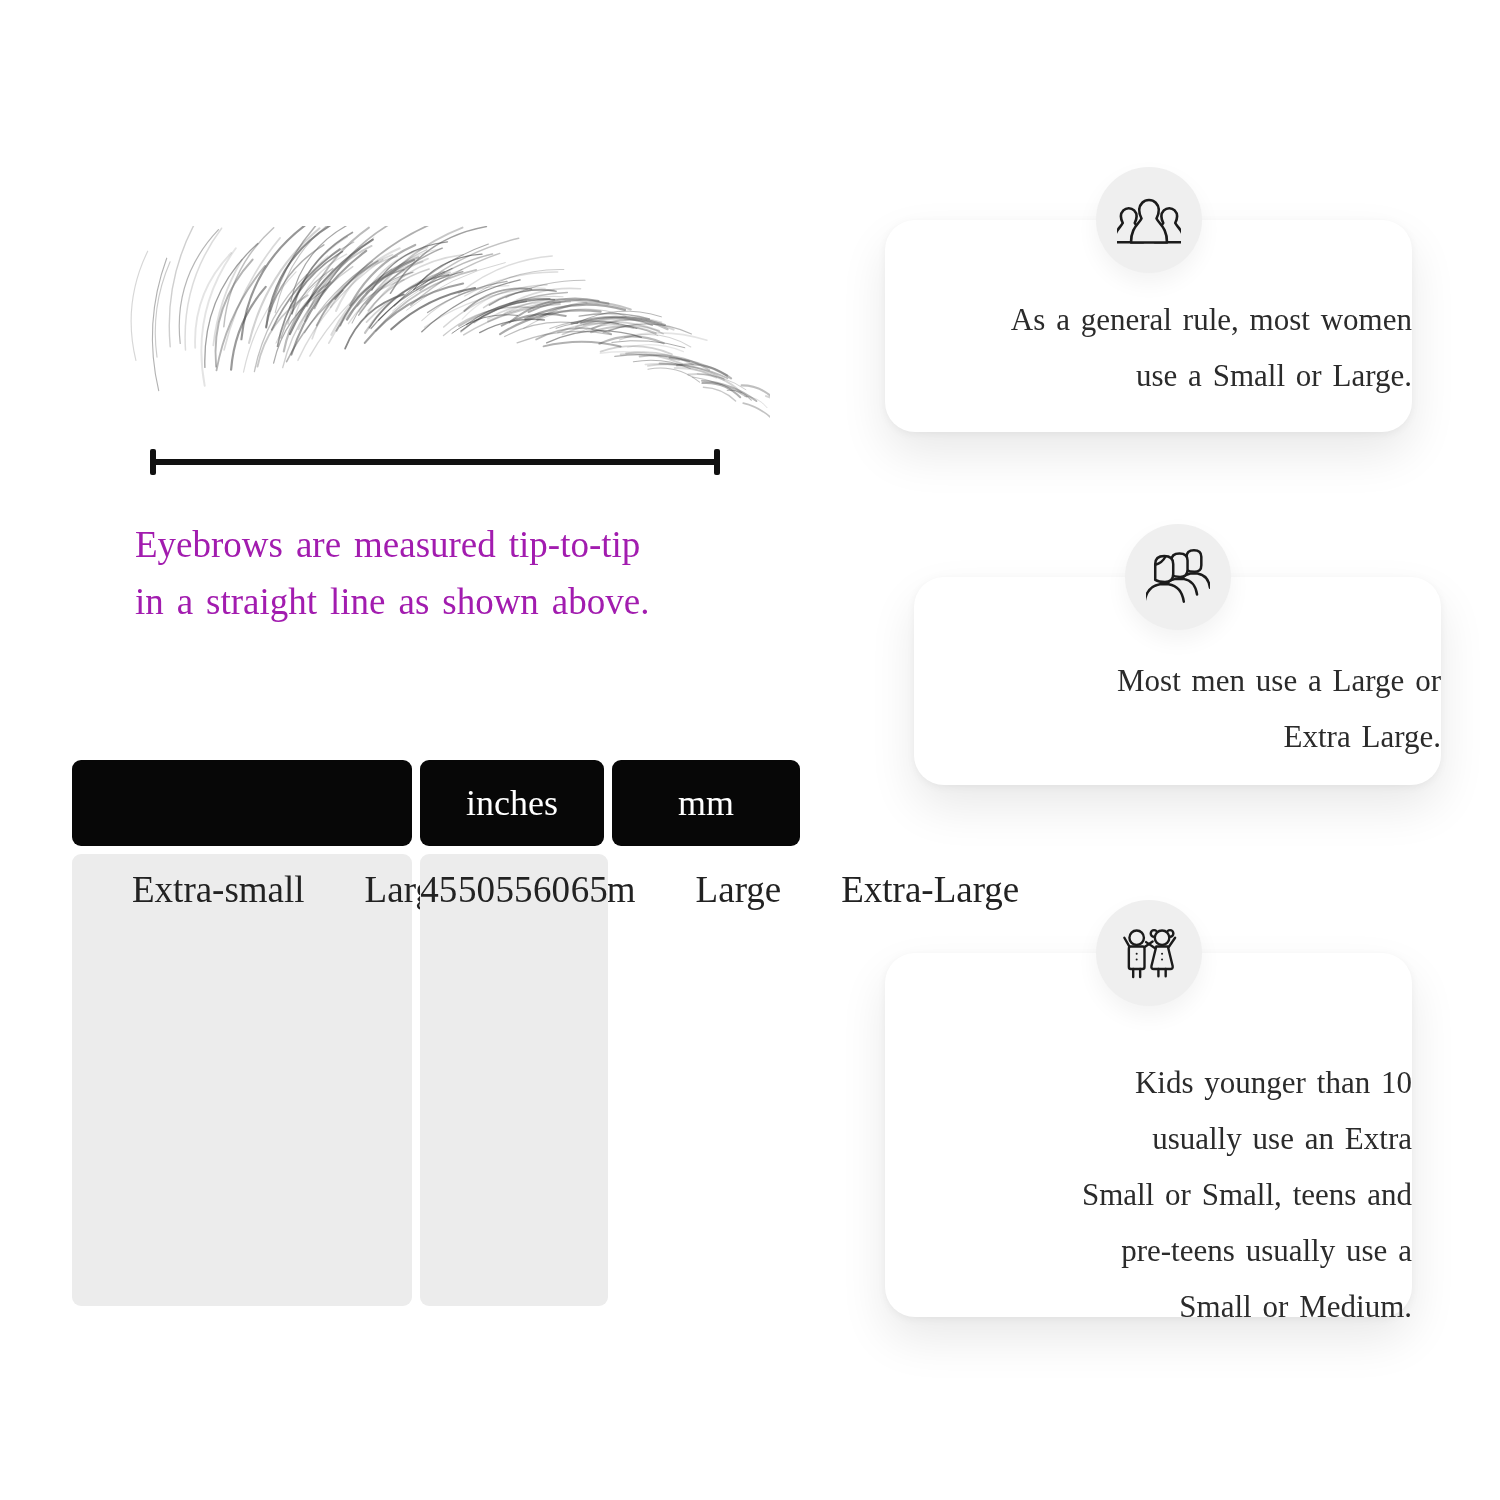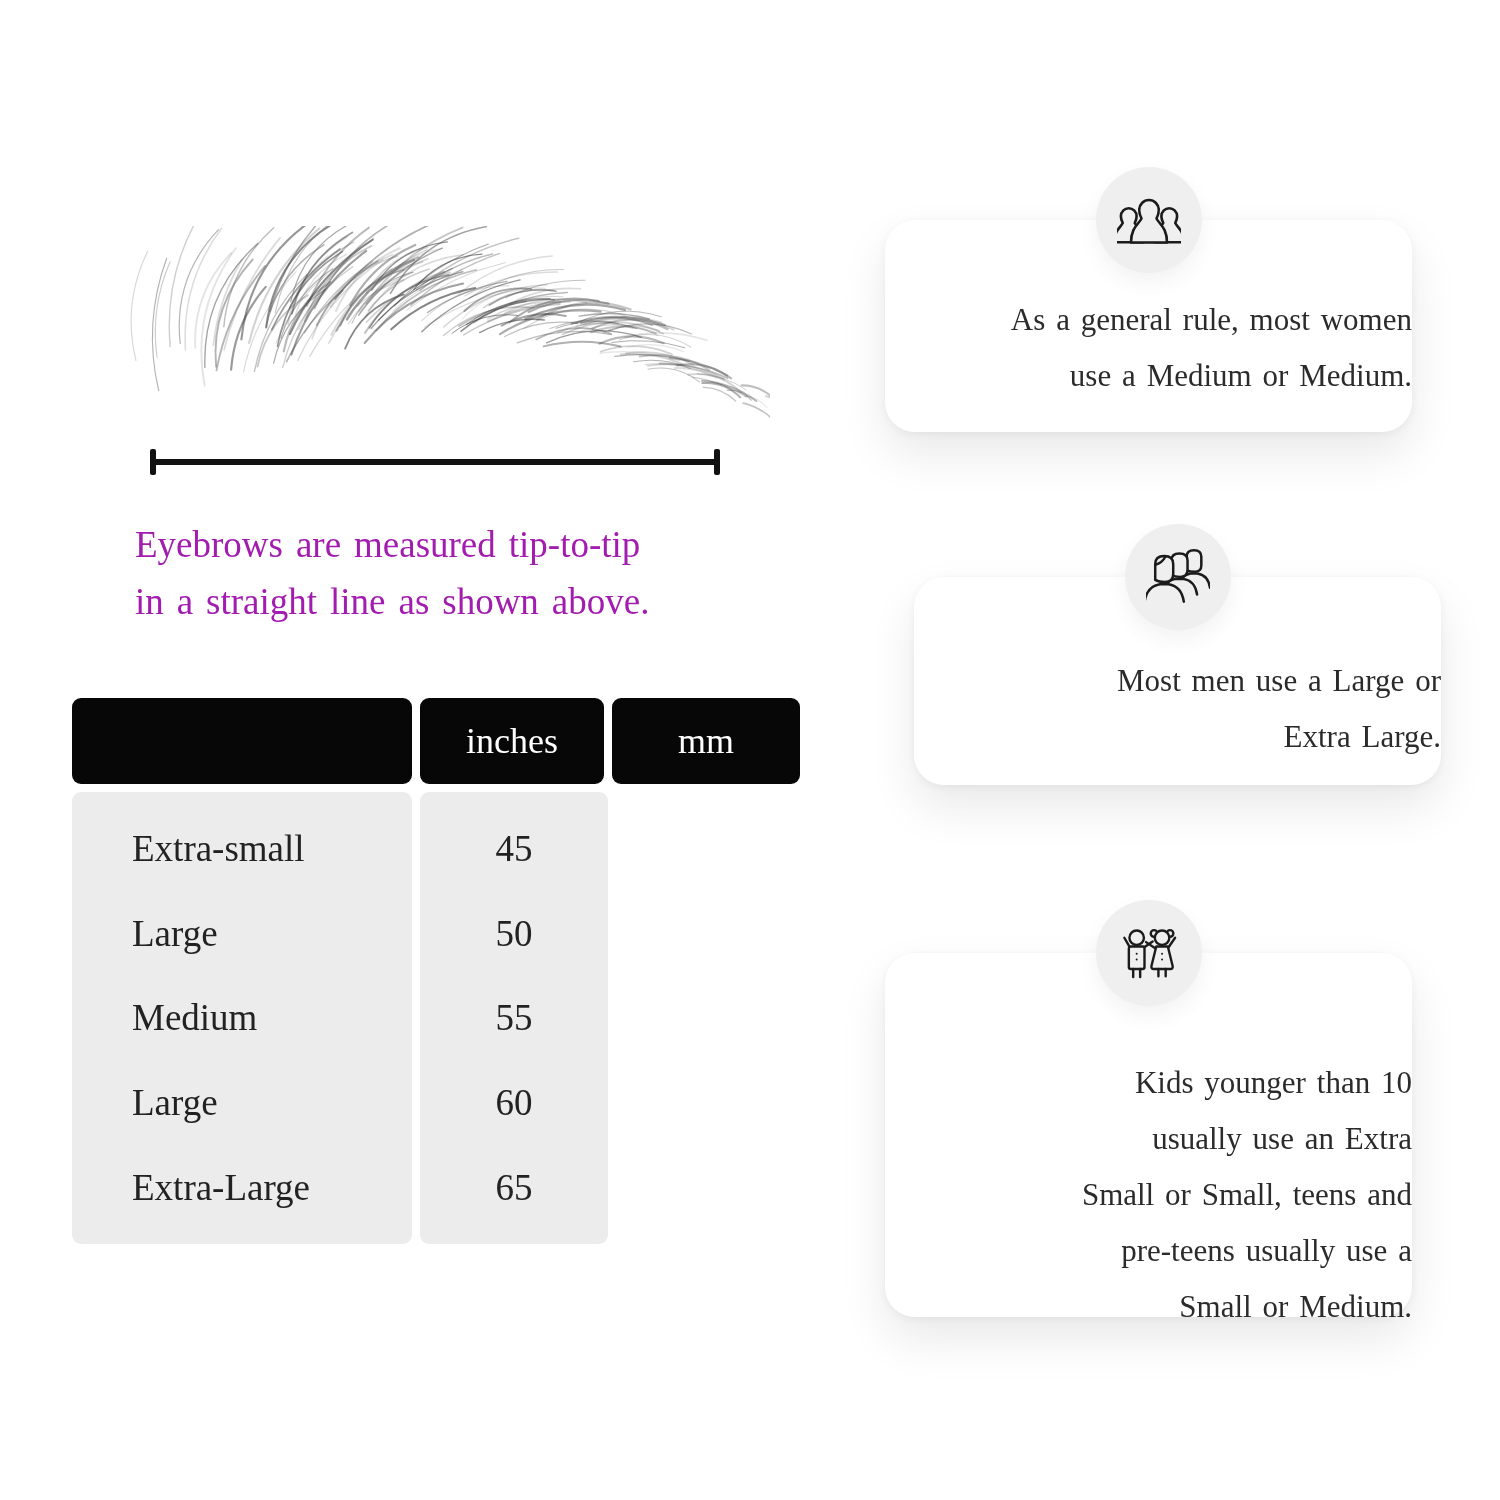--- a/index.html
+++ b/index.html
@@ -8,29 +8,29 @@
     font-family:"Liberation Serif","DejaVu Serif",serif;color:#2b2b2b;
   }
   
   .eyebrow-svg{position:absolute;left:110px;top:226px;}
   .mline{position:absolute;left:150px;top:449px;width:570px;height:26px;display:flex;align-items:center;}
   .mtick{width:6px;height:26px;background:#111;border-radius:2px;}
   .mbar{flex:1;height:6px;background:#111;margin:0 -1px;}
   .caption{position:absolute;left:135px;top:516px;font-size:37px;line-height:57px;color:#a21caf;word-spacing:0.10em;}
   .caption div{white-space:nowrap;}
   
-  .size-table{position:absolute;left:72px;top:698px;width:728px;}
+  .size-table{position:absolute;left:72px;top:760px;width:728px;}
   .trow{display:flex;}
   .hcell{height:86px;background:#070707;border-radius:9px;color:#ffffff;
          display:flex;align-items:center;justify-content:center;font-size:36px;}
   .w1{width:340px;margin-right:8px;}
   .w2{width:184px;margin-right:8px;}
   .w3{width:188px;}
   .tbody{margin-top:8px;height:452px;display:flex;}
-  .bcol{background:#ececec;border-radius:9px;display:flex;flex-direction:column;
+  .bcol{background:#ececec;border-radius:9px;display:flex;flex-direction:row;
         justify-content:space-around;padding:14px 0;font-size:37px;color:#222222;}
   .bcol .cell{white-space:nowrap;}
   .labels .cell{text-align:left;padding-left:60px;}
   .nums .cell{text-align:center;}
   
   .card{position:absolute;left:885px;width:527px;background:#ffffff;border-radius:30px;
         box-shadow:0 2px 8px rgba(0,0,0,.05), 0 22px 48px rgba(0,0,0,.09);}
   .card-1{top:220px;height:212px;}
   .card-2{top:577px;height:208px;margin-left:29px;}
   .card-3{top:953px;height:364px;}
@@ -263,21 +263,21 @@
       <svg class="icon-svg" width="64" height="64" viewBox="-32 -32 64 64">
         <g fill="none" stroke="#1b1b1b" stroke-width="2.6" stroke-linecap="round" stroke-linejoin="round" transform="scale(1.5) translate(0,-1)">
           <path transform="translate(-13.5,3) scale(0.8)" vector-effect="non-scaling-stroke" d="M -12,16 C -12,6 -7,4 -5,0 C -7,-4 -7,-8 -4.5,-10.5 A 6.4,6.4 0 0 1 4.5,-10.5 C 7,-8 7,-4 5,0 C 7,4 12,6 12,16 Z"></path>
           <path transform="translate(13.5,3) scale(0.8)" vector-effect="non-scaling-stroke" d="M -12,16 C -12,6 -7,4 -5,0 C -7,-4 -7,-8 -4.5,-10.5 A 6.4,6.4 0 0 1 4.5,-10.5 C 7,-8 7,-4 5,0 C 7,4 12,6 12,16 Z"></path>
           <path fill="#efefef" vector-effect="non-scaling-stroke" d="M -12,16 C -12,6 -7,4 -5,0 C -7,-4 -7,-8 -4.5,-10.5 A 6.4,6.4 0 0 1 4.5,-10.5 C 7,-8 7,-4 5,0 C 7,4 12,6 12,16 Z"></path>
         </g>
       </svg>
     </div>
     <div class="card-text">
       <div>As a general rule, most women</div>
-      <div>use a Medium or Medium.</div>
+      <div>use a Small or Large.</div>
     </div>
   </div>
 
   <div class="card card-2">
     <div class="badge">
       <svg class="icon-svg" width="64" height="64" viewBox="-32 -32 64 64">
         <g stroke="#1b1b1b" stroke-width="2.5" stroke-linecap="round" stroke-linejoin="round" transform="scale(1.45) translate(-1,0)">
 
           <g transform="translate(12,-6.5) scale(0.82)">
             <path fill="#efefef" stroke="none" d="M -13.5,17 Q -12,6.5 -3,5 L 3,5 Q 12,6.5 13.5,17 Z"></path>

